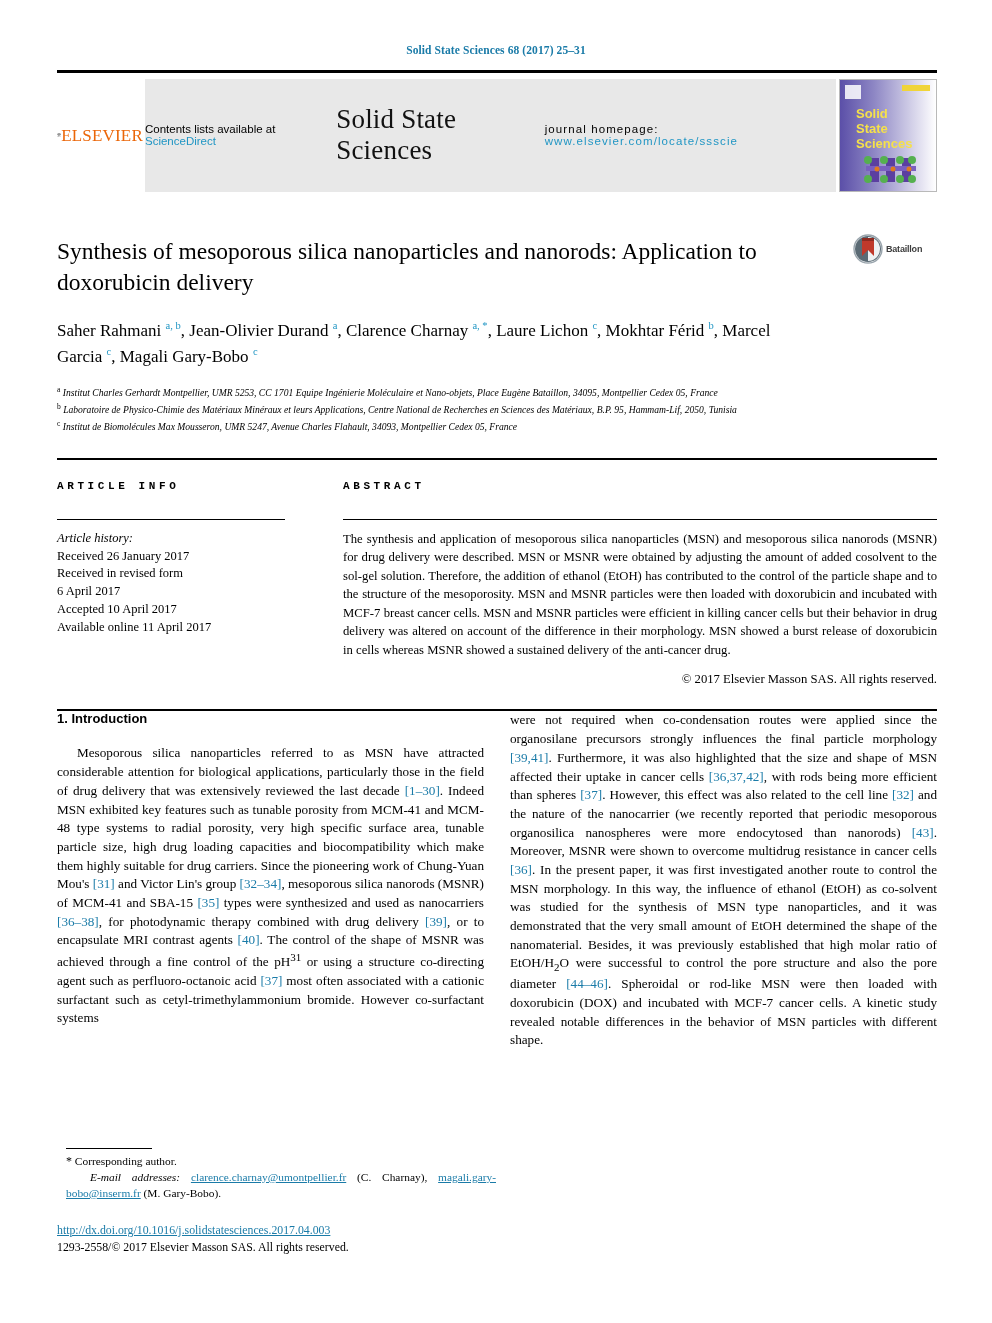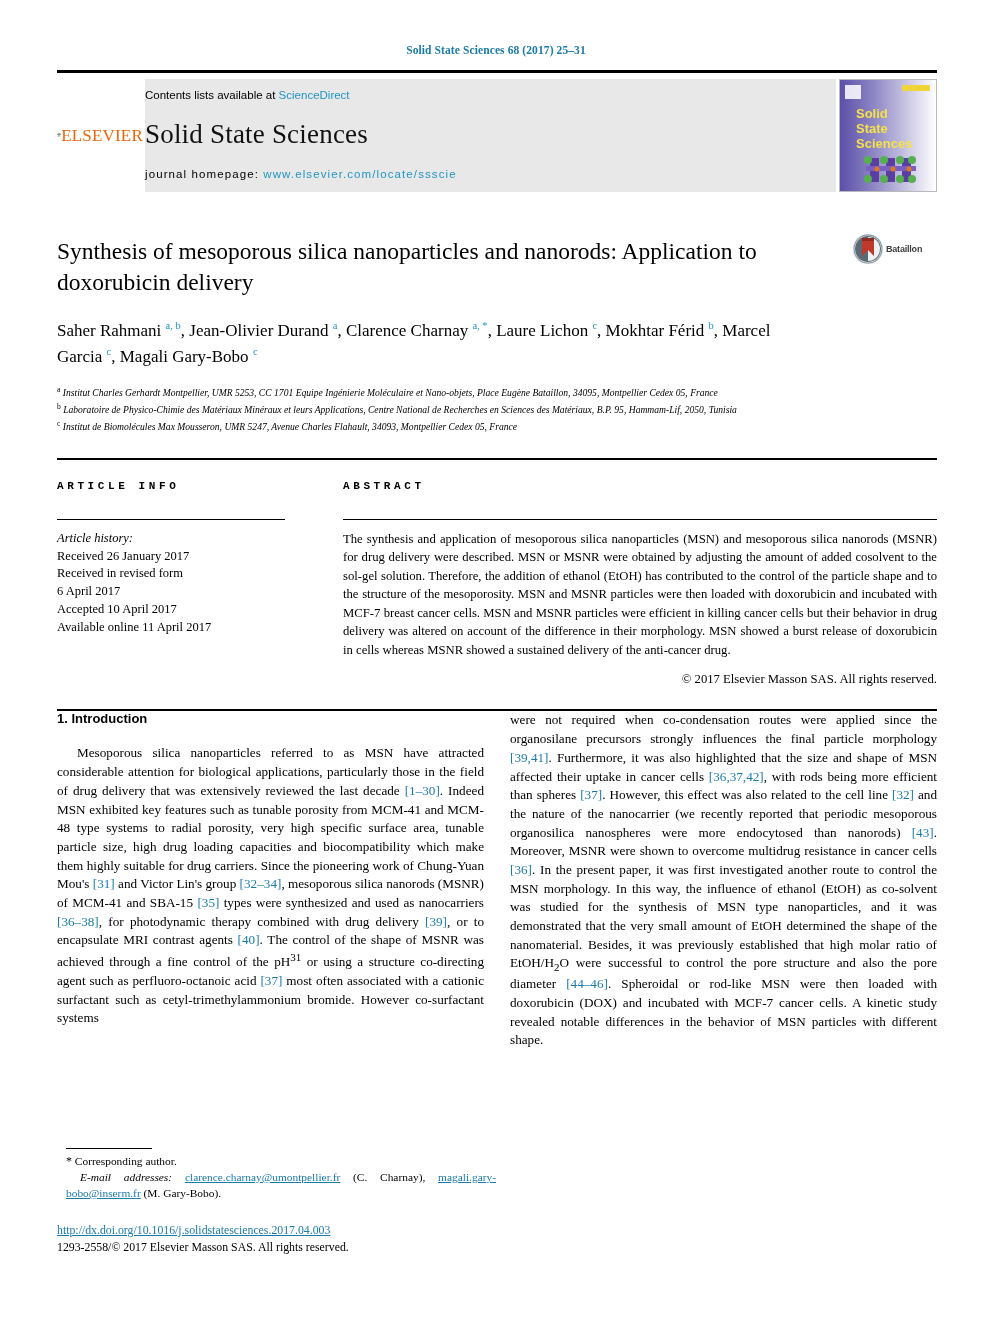--- a/index.html
+++ b/index.html
@@ -50,22 +50,22 @@
     color: #eb6608;
     font-size: 17px;
     letter-spacing: 0.2px;
     line-height: 1;
     margin-top: 1px;
   }
   .journal-band {
     flex: 1 1 auto;
     background: #e8e8e8;
     display: flex;
-    flex-direction: column;
-    align-items: flex-start;
+    flex-direction: row;
+    align-items: center;
     justify-content: space-between;
     padding: 10px 0 12px 0;
     margin-left: 2px;
   }
   .contents-line {
     font-family: "Liberation Sans", sans-serif;
     font-size: 11.5px;
     color: #000;
   }
   .contents-line .sd {
@@ -204,21 +204,21 @@
     top: 1148px;
     width: 430px;
   }
   .foot-rule { border-top: 1px solid #000; width: 86px; margin-bottom: 4px; }
   .footnote {
     font-size: 11.4px;
     line-height: 1.4;
     text-align: justify;
   }
   .footnote .star { font-size: 12px; }
-  .footnote em { font-style: italic; }
+  .footnote em { font-style: italic; margin-left: 10px; }
   .mail { color: #1a7ba8; }
   .doi-block {
     position: absolute;
     left: 57px;
     top: 1222px;
     width: 440px;
   }
   .doi-link { color: #1a7ba8; font-size: 11.8px; line-height: 1.45; display:block; }
   .issn-line { font-size: 11.8px; line-height: 1.45; }
 </style>

